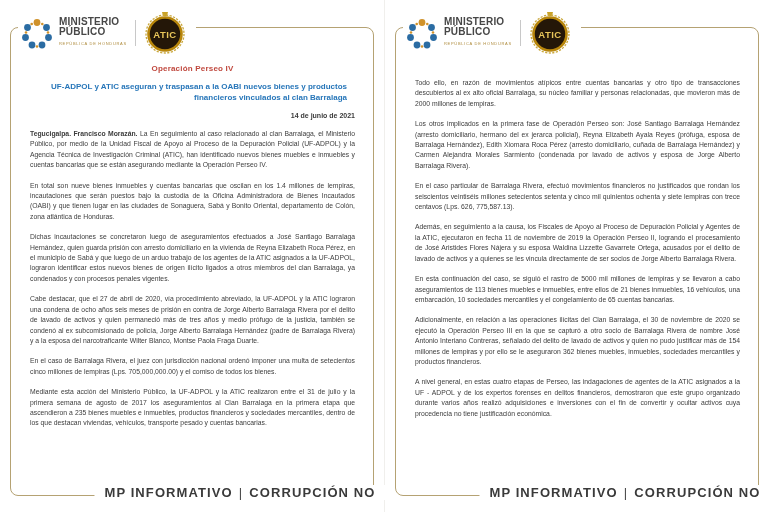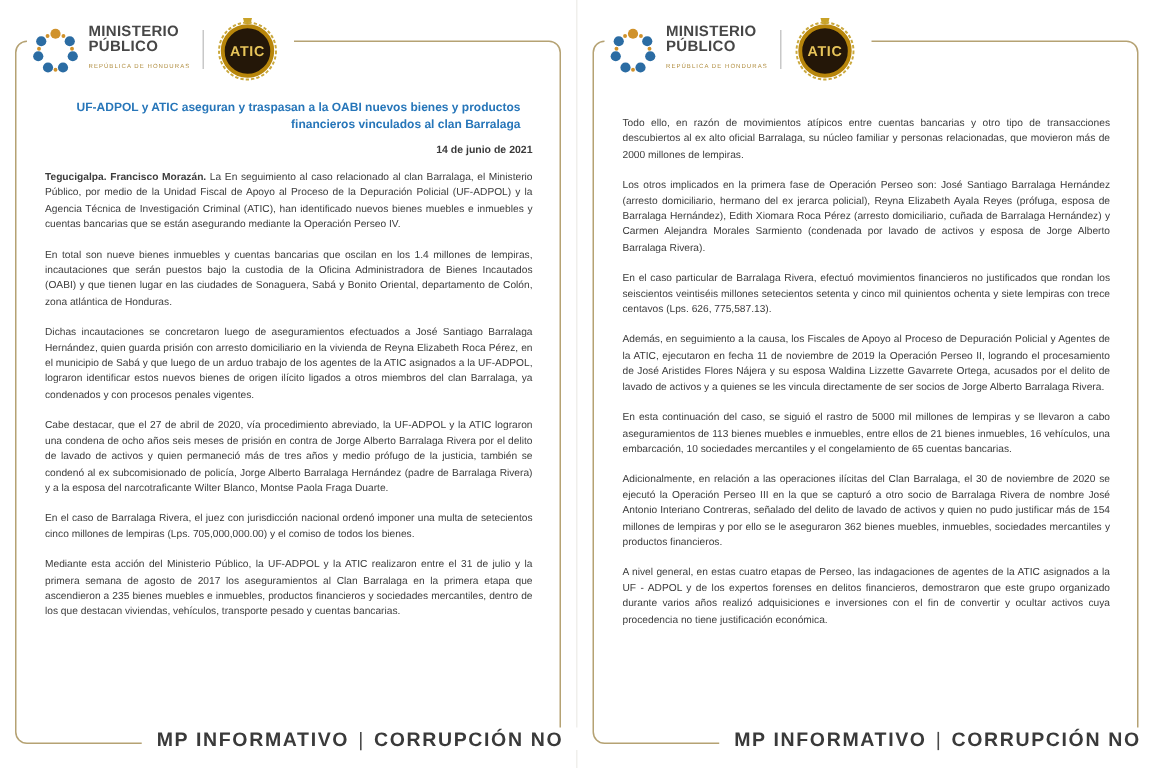--- a/index.html
+++ b/index.html
@@ -84,20 +84,21 @@
       <div class="logo-divider"></div>
       <svg width="42" height="44" viewBox="0 0 42 44">
         <path d="M18 1 h6 l-1 4 h-4 z" fill="#c9a227"></path>
         <circle cx="21" cy="23" r="19" fill="none" stroke="#caa83c" stroke-width="1.3" stroke-dasharray="2.2 1.4"></circle>
         <circle cx="21" cy="23" r="16.5" fill="#241708" stroke="#b8860b" stroke-width="2.6"></circle>
         <text x="21" y="26.5" text-anchor="middle" font-family="Liberation Sans, sans-serif" font-size="9.5" font-weight="bold" fill="#e8c55a" letter-spacing="0.5">ATIC</text>
       </svg>
     </div>
 
     <div class="content content-left">
+      <div class="op-title">Operación Perseo IV</div>
       <div class="headline">UF-ADPOL y ATIC aseguran y traspasan a la OABI nuevos bienes y productos financieros vinculados al clan Barralaga</div>
       <div class="doc-date">14 de junio de 2021</div>
 
       <p class="body-par"><span class="dateline">Tegucigalpa. Francisco Morazán.</span> <span>La  En seguimiento al caso relacionado al clan Barralaga, el Ministerio Público, por medio de la Unidad Fiscal de Apoyo al Proceso de la Depuración Policial (UF-ADPOL) y la Agencia Técnica de Investigación Criminal (ATIC), han identificado nuevos bienes muebles e inmuebles y cuentas bancarias que se están asegurando mediante la Operación Perseo IV.</span></p>
       <p class="body-par">En total son nueve bienes inmuebles y cuentas bancarias que oscilan en los 1.4 millones de lempiras, incautaciones que serán puestos bajo la custodia de la Oficina Administradora de Bienes Incautados (OABI) y que tienen lugar en las ciudades de Sonaguera, Sabá y Bonito Oriental, departamento de Colón, zona atlántica de Honduras.</p>
       <p class="body-par">Dichas incautaciones se concretaron luego de aseguramientos efectuados a José Santiago Barralaga Hernández, quien guarda prisión con arresto domiciliario en la vivienda de Reyna Elizabeth Roca Pérez, en el municipio de Sabá y que luego de un arduo trabajo de los agentes de la ATIC asignados a la UF-ADPOL, lograron identificar estos nuevos bienes de origen ilícito ligados a otros miembros del clan Barralaga, ya condenados y con procesos penales vigentes.</p>
       <p class="body-par">Cabe destacar, que el 27 de abril de 2020, vía procedimiento abreviado, la UF-ADPOL y la ATIC lograron una condena de ocho años seis meses de prisión en contra de Jorge Alberto Barralaga Rivera por el delito de lavado de activos y quien permaneció más de tres años y medio prófugo de la justicia, también se condenó al ex subcomisionado de policía, Jorge Alberto Barralaga Hernández (padre de Barralaga Rivera) y a la esposa del narcotraficante Wilter Blanco, Montse Paola Fraga Duarte.</p>
       <p class="body-par">En el caso de Barralaga Rivera, el juez con jurisdicción nacional ordenó imponer una multa de setecientos cinco millones de lempiras (Lps. 705,000,000.00) y el comiso de todos los bienes.</p>
       <p class="body-par">Mediante esta acción del Ministerio Público, la UF-ADPOL y la ATIC realizaron entre el 31 de julio y la primera semana de agosto de 2017 los aseguramientos al Clan Barralaga en la primera etapa que ascendieron a 235 bienes muebles e inmuebles, productos financieros y sociedades mercantiles, dentro de los que destacan viviendas, vehículos, transporte pesado y cuentas bancarias.</p>
     </div>

